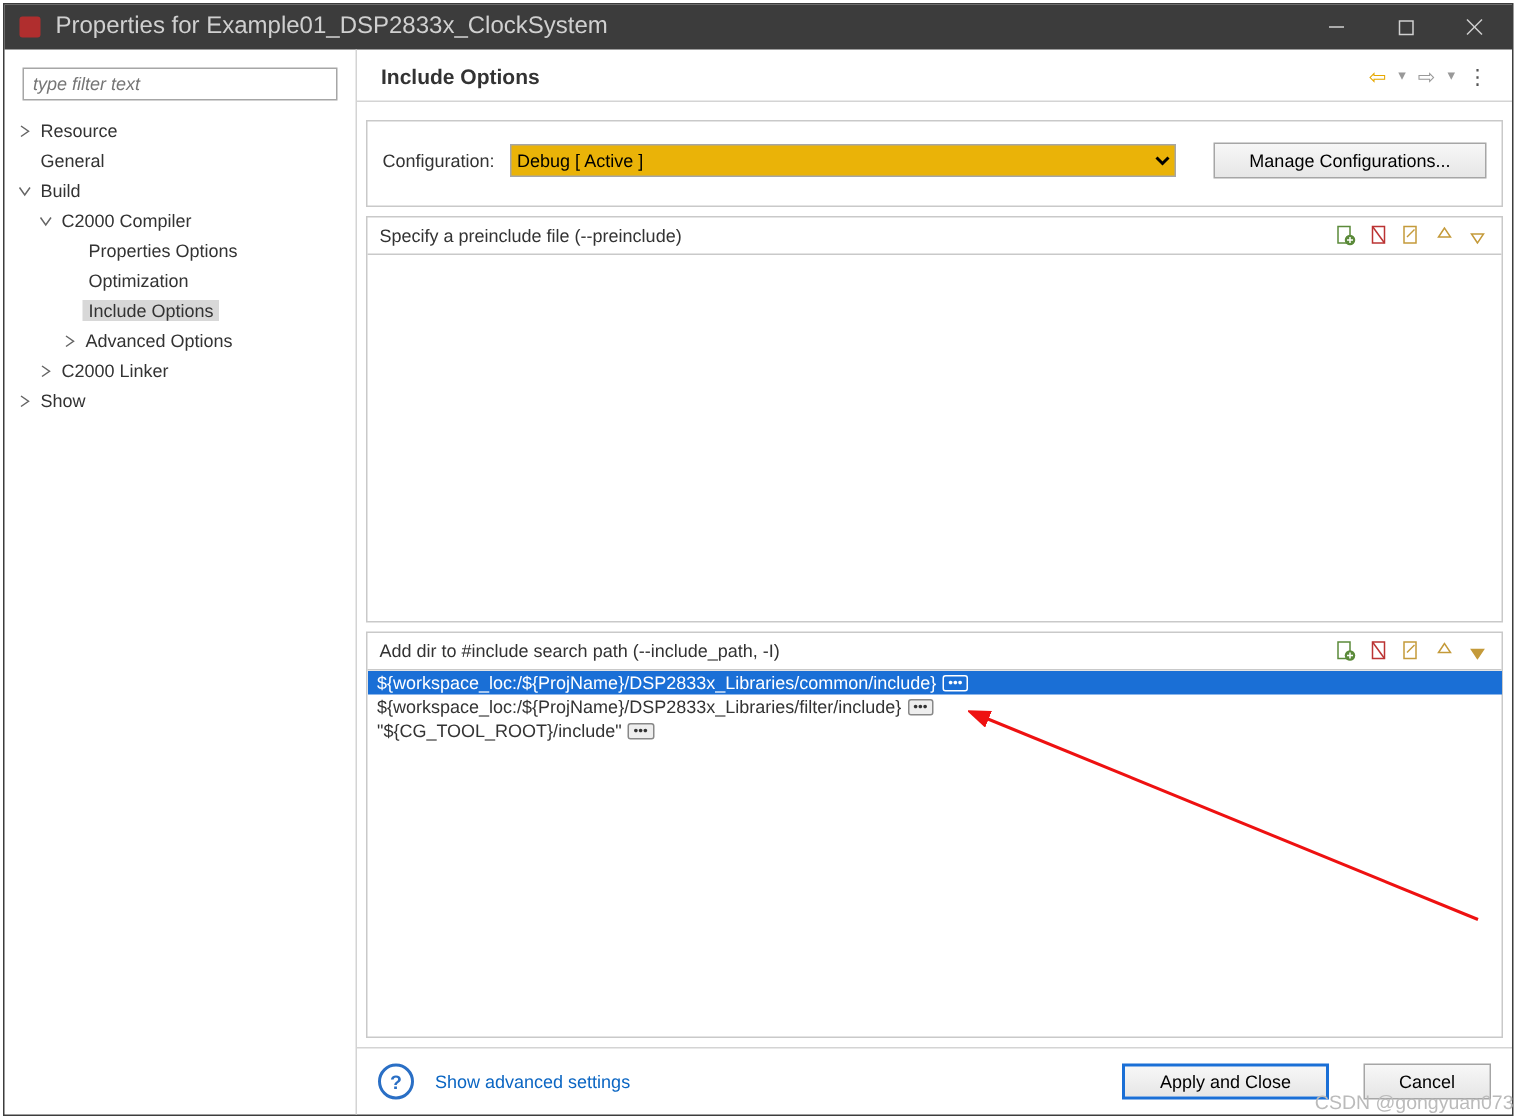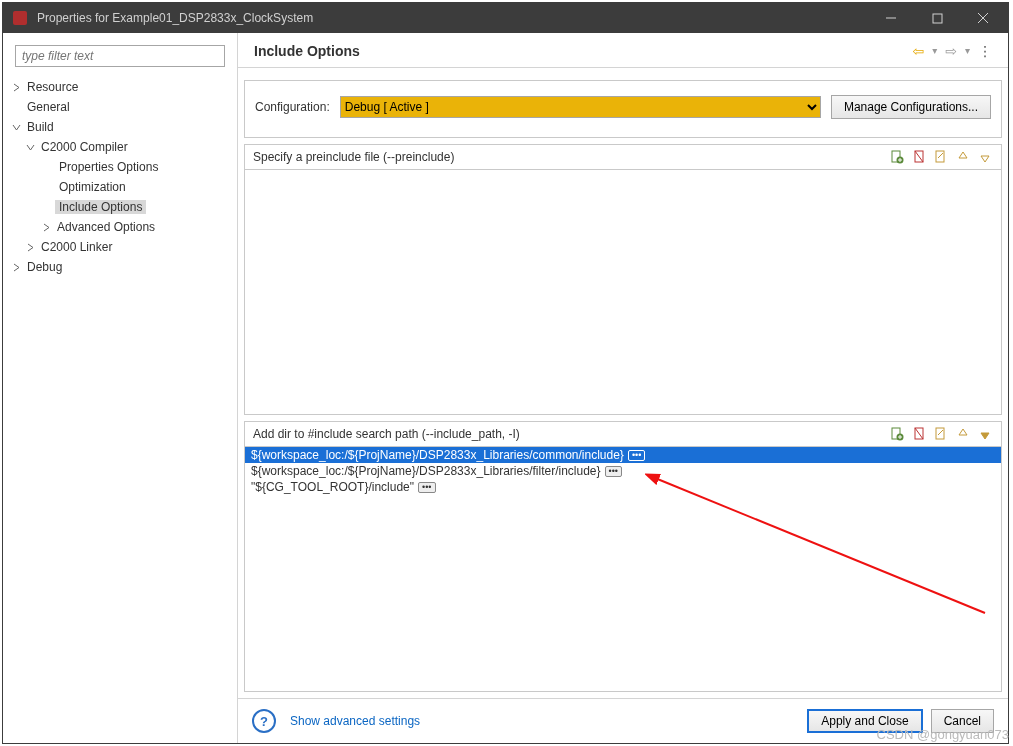--- a/index.html
+++ b/index.html
@@ -1,17 +1,17 @@
 <!DOCTYPE html>
 <html><head>
 <meta charset="utf-8">
 <style>
   html, body { margin:0; padding:0; font-family: "Segoe UI", Tahoma, sans-serif; font-size:12px; color:#333; background:#fff; }
   .window { width:1005px; height:740px; margin:2px; border:1px solid #3c3c3c; display:flex; flex-direction:column; box-shadow:0 0 0 2px #fff; }
-  .titlebar { height:30px; background:#3c3c3c; color:#d0d0d0; display:flex; align-items:center; padding:0 2px 0 10px; font-size:12px; }
+  .titlebar { height:30px; background:#3c3c3c; color:#d0d0d0; display:flex; align-items:center; padding:0 2px 0 10px; font-size:16px; }
   .titlebar-icon { width:14px; height:14px; background:#b02e2e; margin-right:10px; border-radius:2px; }
   .titlebar-buttons { margin-left:auto; display:flex; }
   .tb-btn { width:46px; height:30px; display:flex; align-items:center; justify-content:center; color:#d0d0d0; }
   .tb-btn svg { stroke:#d0d0d0; }
   .client { flex:1; display:flex; border-top:0; }
   .leftpane { width:234px; border-right:1px solid #d4d4d4; display:flex; flex-direction:column; }
   .filter { margin:12px 12px 6px 12px; }
   .filter input { width:100%; height:22px; box-sizing:border-box; border:1px solid #a6a6a6; padding:2px 6px; font-style:italic; color:#777; font-size:12px; }
   .tree { flex:1; padding:4px 0 0 0; overflow:auto; }
   .titem { display:flex; align-items:center; height:20px; padding-left:6px; }
@@ -21,21 +21,21 @@
   .tsel { background:#d8d8d8; }
   .ind1 { padding-left:20px; } .ind2 { padding-left:36px; } .ind3 { padding-left:52px; }
   .rightpane { flex:1; display:flex; flex-direction:column; }
   .rheader { display:flex; align-items:center; padding:10px 16px 8px 16px; border-bottom:1px solid #d4d4d4; }
   .rheader h1 { margin:0; font-size:14px; font-weight:600; }
   .rheader-icons { margin-left:auto; display:flex; gap:8px; align-items:center; color:#555; }
   .arrow-ico { font-size:14px; line-height:1; }
   .rbody { flex:1; padding:12px 6px 6px 6px; display:flex; flex-direction:column; gap:6px; overflow:hidden; }
   .configbox { border:1px solid #c9c9c9; padding:14px 10px 18px 10px; display:flex; align-items:center; gap:10px; }
   .configbox select { flex:1; height:22px; border:1px solid #a6a6a6; background:#eab308; font-size:12px; }
-  .btn { height:24px; border:1px solid #a6a6a6; background:linear-gradient(#f7f7f7,#e6e6e6); padding:0 12px; font-size:12px; }
+  .btn { height:24px; border:1px solid #a6a6a6; background:linear-gradient(#f7f7f7,#e6e6e6); padding:0 23px; font-size:12px;margin-left:15px; }
   .panel { border:1px solid #c9c9c9; display:flex; flex-direction:column; }
   .panel-hd { display:flex; align-items:center; padding:4px 8px; }
   .panel-hd-icons { margin-left:auto; display:flex; gap:6px; }
   .mini-ico { width:16px; height:16px; display:flex; align-items:center; justify-content:center; }
   .panel-body { flex:1; border-top:1px solid #c9c9c9; overflow:auto; position:relative; }
   .panel1 { flex:1; min-height:200px; }
   .panel2 { flex:1; position:relative; min-height:230px; }
   .listrow { padding:1px 6px; white-space:nowrap; font-size:12px; display:flex; align-items:center; gap:4px; }
   .listrow.sel { background:#1a6fd6; color:#fff; }
   .ellip { display:inline-block; border:1px solid #888; background:#eee; font-size:9px; line-height:1; padding:0 3px; border-radius:2px; }
@@ -132,21 +132,21 @@
               </svg>
             </span>
           <span class="tlabel">C2000 Linker</span>
         </div>
         <div class="titem">
           <span class="twister">
               <svg width="9" height="9">
                 <polyline points="2,1 7,4.5 2,8"></polyline>
               </svg>
             </span>
-          <span class="tlabel">Debug</span>
+          <span class="tlabel">Show</span>
         </div>
       </div>
     </div>
 
     <div class="rightpane">
       <div class="rheader">
         <h1>Include Options</h1>
         <div class="rheader-icons">
           <span class="arrow-ico" style="color:#e6a800">⇦</span>
           <span class="arrow-ico" style="color:#999;font-size:10px">▾</span>

